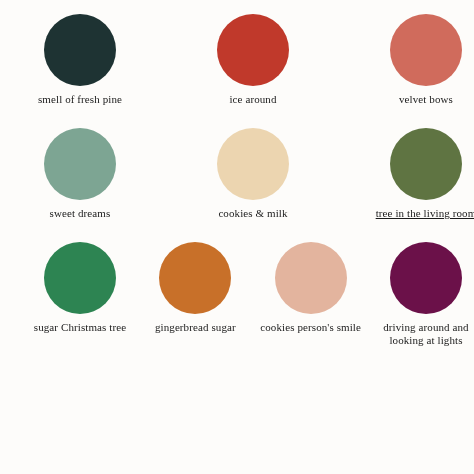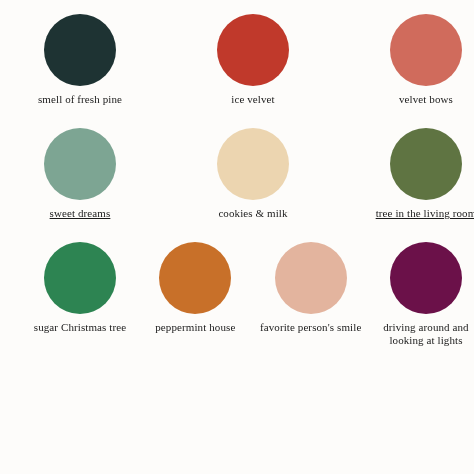--- a/index.html
+++ b/index.html
@@ -59,56 +59,56 @@
 
 <div id="palette-board" style="background-color: rgb(253, 252, 250);">
 
   <div class="palette-row">
     <div class="swatch-cell">
       <div class="swatch-dot" style="background-color: rgb(30, 51, 51);"></div>
       <div class="swatch-label" style="color: rgb(27, 27, 27);">smell of fresh pine</div>
     </div>
     <div class="swatch-cell">
       <div class="swatch-dot" style="background-color: rgb(192, 57, 43);"></div>
-      <div class="swatch-label" style="color: rgb(27, 27, 27);">ice velvet</div>
+      <div class="swatch-label" style="color: rgb(27, 27, 27);">ice around</div>
     </div>
     <div class="swatch-cell">
       <div class="swatch-dot" style="background-color: rgb(208, 107, 92);"></div>
       <div class="swatch-label" style="color: rgb(27, 27, 27);">velvet bows</div>
     </div>
   </div>
 
   <div class="palette-row">
     <div class="swatch-cell">
       <div class="swatch-dot" style="background-color: rgb(125, 165, 147);"></div>
-      <div class="swatch-label" style="color: rgb(27, 27, 27); text-decoration: underline;">sweet dreams</div>
+      <div class="swatch-label" style="color: rgb(27, 27, 27);">sweet dreams</div>
     </div>
     <div class="swatch-cell">
       <div class="swatch-dot" style="background-color: rgb(236, 213, 176);"></div>
       <div class="swatch-label" style="color: rgb(27, 27, 27);">cookies &amp; milk</div>
     </div>
     <div class="swatch-cell">
       <div class="swatch-dot" style="background-color: rgb(95, 116, 66);"></div>
       <div class="swatch-label" style="color: rgb(27, 27, 27); text-decoration: underline;">tree in the living room</div>
     </div>
   </div>
 
 
   <div class="palette-row">
     <div class="swatch-cell">
       <div class="swatch-dot" style="background-color: rgb(45, 132, 82);"></div>
       <div class="swatch-label" style="color: rgb(27, 27, 27);">sugar Christmas tree</div>
     </div>
     <div class="swatch-cell">
       <div class="swatch-dot" style="background-color: rgb(200, 112, 41);"></div>
-      <div class="swatch-label" style="color: rgb(27, 27, 27);">peppermint house</div>
+      <div class="swatch-label" style="color: rgb(27, 27, 27);">gingerbread sugar</div>
     </div>
     <div class="swatch-cell">
       <div class="swatch-dot" style="background-color: rgb(227, 180, 158);"></div>
-      <div class="swatch-label" style="color: rgb(27, 27, 27);">favorite person's smile</div>
+      <div class="swatch-label" style="color: rgb(27, 27, 27);">cookies person's smile</div>
     </div>
     <div class="swatch-cell">
       <div class="swatch-dot" style="background-color: rgb(107, 17, 73);"></div>
       <div class="swatch-label" style="color: rgb(27, 27, 27);">driving around and looking at lights</div>
     </div>
   </div>
 
 </div>
 
 </body></html>

